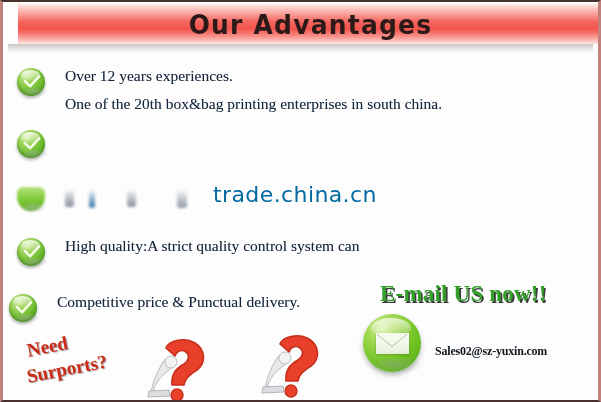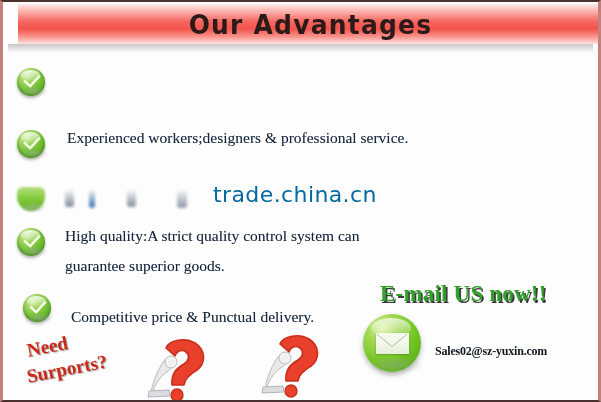--- a/index.html
+++ b/index.html
@@ -159,57 +159,57 @@
 
   <div class="bullets">
 
     <div class="row" style="left:14px;top:14px;">
       <div class="check">
         <div class="disc"></div>
           <div class="gloss"></div>
           <div class="tick"></div>
           <div class="shade"></div>
       </div>
+      <div style="margin-left:18px;">
+        <div class="txt">Over 12 years experiences.</div>
+        <div class="txt sub" style="margin-top:12px;">One of the 20th box&amp;bag printing enterprises in south china.</div>
+      </div>
     </div>
 
     <div class="row" style="left:14px;top:76px;">
       <div class="check">
         <div class="disc"></div>
           <div class="gloss"></div>
           <div class="tick"></div>
           <div class="shade"></div>
-      </div>
-      <div style="margin-left:20px;">
-        <div class="txt">Experienced workers;designers &amp; professional service.</div>
       </div>
     </div>
 
     <div class="smudge-row">
       <div class="gblob"></div>
       <div class="gblob2"></div>
       <div class="sm sm1"></div>
       <div class="sm sm2"></div>
       <div class="sm sm3"></div>
       <div class="sm sm4"></div>
     </div>
 
-    <div class="row" style="left:14px;top:174px;justify-content:flex-end;">
+    <div class="row" style="left:14px;top:184px;justify-content:flex-end;">
       <div class="check">
         <div class="disc"></div>
           <div class="gloss"></div>
           <div class="tick"></div>
           <div class="shade"></div>
       </div>
       <div style="margin-left:18px;">
         <div class="txt">High quality:A strict quality control system can</div>
-        <div class="txt sub" style="margin-top:14px;">guarantee superior goods.</div>
-      </div>
-    </div>
-
-    <div class="row" style="left:20px;top:240px;align-items:flex-end;">
+      </div>
+    </div>
+
+    <div class="row" style="left:6px;top:240px;">
       <div class="check">
         <div class="disc"></div>
           <div class="gloss"></div>
           <div class="tick"></div>
           <div class="shade"></div>
       </div>
       <div style="margin-left:18px;">
         <div class="txt">Competitive price &amp; Punctual delivery.</div>
       </div>
     </div>

